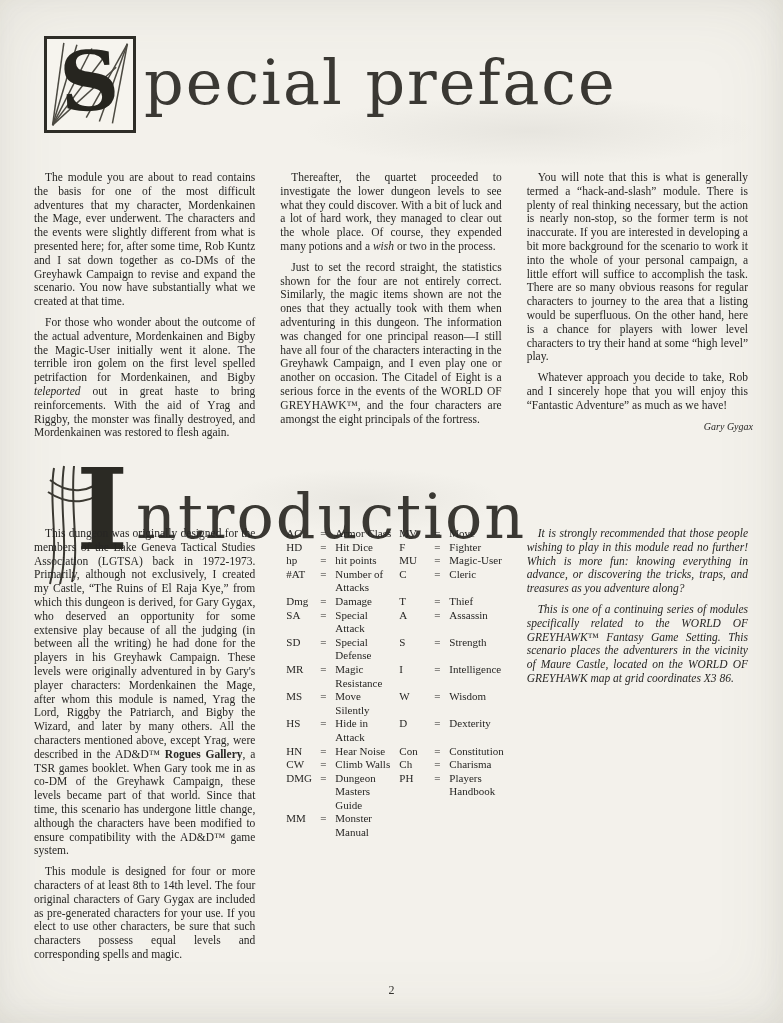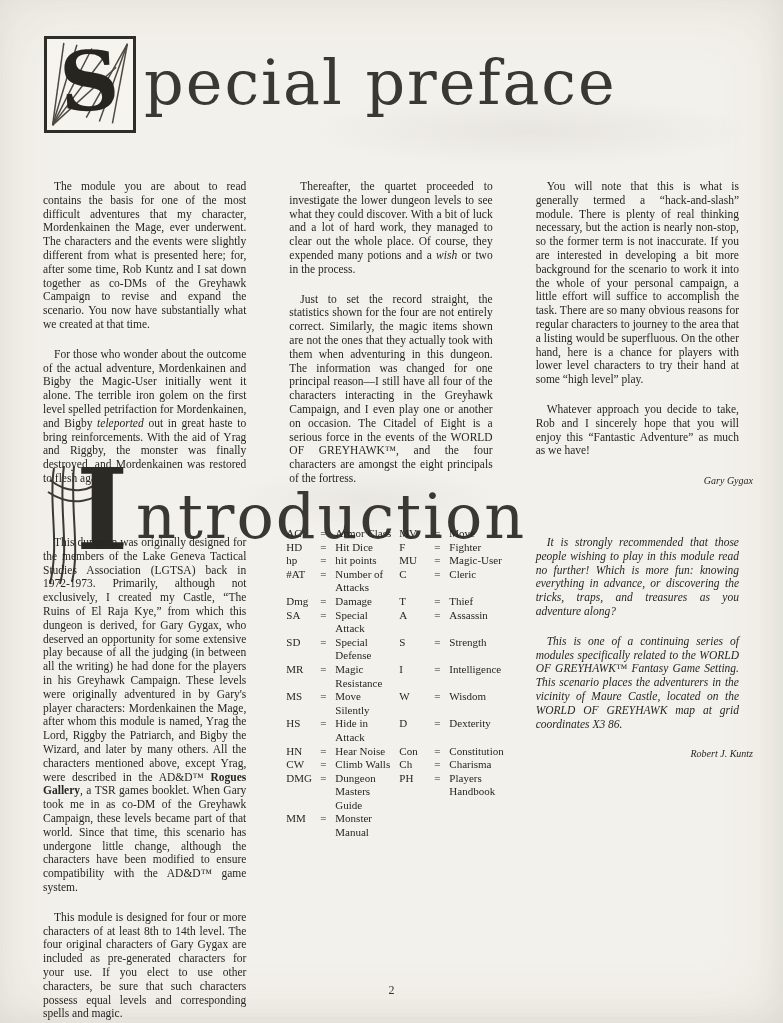--- a/index.html
+++ b/index.html
@@ -57,21 +57,21 @@
     position:absolute;left:27px;width:728px;
     display:grid;grid-template-columns:1fr 1fr 1fr;column-gap:11px;
   }
   .preface-cols{top:164px;}
   .intro-cols{top:520px;}
   .col{
     font-size:11.5px;line-height:13.8px;color:#272624;
     text-align:justify;
     -webkit-hyphens:auto;hyphens:auto;
   }
-  .col p.para{margin:16px;text-indent:11px;}
+  .col p.para{margin:7px;text-indent:11px;}
   .col.italic p.para{font-style:italic;}
   .sig{margin:5px 2px 0 0;text-align:right;font-style:italic;font-size:10px;}
 
   
   .abbrev{
     margin-top:7px;padding-left:13px;
     display:grid;grid-template-columns:34px 15px 64px 35px 15px auto;
     font-size:11px;line-height:13.6px;color:#272624;
     text-align:left;align-items:start;
   }
@@ -245,18 +245,17 @@
           <span></span>
           <span></span>
           <span></span>
         </div>
     </div>
     <div class="col italic">
       <div>
           <p class="para">It is strongly recommended that those people wishing to play in this module read no further! Which is more fun: knowing everything in advance, or discovering the tricks, traps, and treasures as you adventure along?</p>
           <p class="para">This is one of a continuing series of modules specifically related to the WORLD OF GREYHAWK™ Fantasy Game Setting. This scenario places the adventurers in the vicinity of Maure Castle, located on the WORLD OF GREYHAWK map at grid coordinates X3 86.</p>
         </div>
-      <p class="sig">Robert J. Kuntz</p>
     </div>
   </div>
 
   <div class="pagenum">2</div>
 </div>
 
 </body></html>

